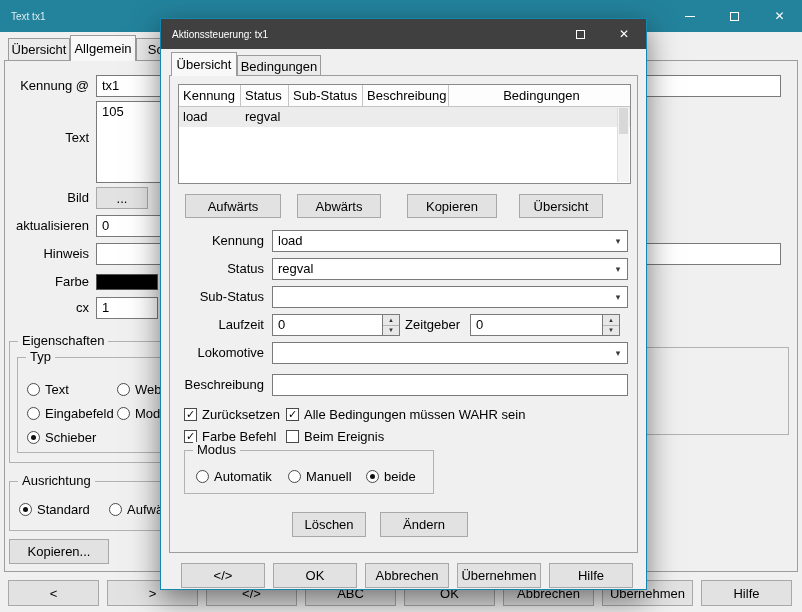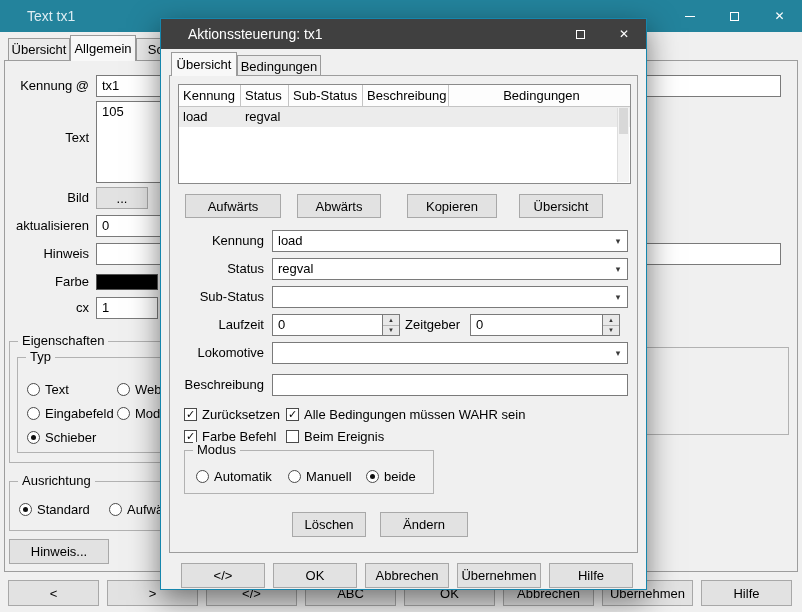--- a/index.html
+++ b/index.html
@@ -1,21 +1,21 @@
 <!DOCTYPE html>
 <html><head>
 <meta charset="utf-8">
 <style>
   *{margin:0;padding:0;box-sizing:border-box}
   html,body{background:#3c3c3c}
   #screen{position:relative;width:802px;height:612px;margin:0;background:#f0f0f0;
           font-family:"Liberation Sans",sans-serif;font-size:13px;color:#000;overflow:hidden}
   
   .titlebar{position:absolute;display:flex;align-items:center}
-  .tb-title{padding-left:27px;font-size:14px;white-space:nowrap}
+  .tb-title{padding-left:11px;font-size:10px;white-space:nowrap}
   .tb-btns{margin-left:auto;display:flex;height:100%}
   .tb-btn{width:45px;height:100%;display:flex;align-items:center;justify-content:center}
   .ic-min{width:10px;height:1px;background:#fff;display:block}
   .ic-max{width:9px;height:9px;border:1px solid #fff;display:block}
   .ic-close{font-size:12px;color:#fff;line-height:1}
   
   .tab{position:absolute;border:1px solid #9b9b9b;border-bottom:none;background:#ebebeb;
        display:flex;align-items:center;justify-content:center;white-space:nowrap;z-index:1}
   .tab.sel{background:#f8f8f8;z-index:3}
   
@@ -133,21 +133,21 @@
     </div>
     <span class="radio checked" style="left:14px;top:440px">
       <span class="circ"></span>
       <span>Standard</span>
     </span>
     <span class="radio" style="left:104px;top:440px">
       <span class="circ"></span>
       <span>Aufwärts</span>
     </span>
 
-    <div class="btn" style="left:4px;top:478px;width:100px;height:25px">Hinweis...</div>
+    <div class="btn" style="left:4px;top:478px;width:100px;height:25px">Kopieren...</div>
 
     <div class="group" style="left:536px;top:286px;width:248px;height:88px"></div>
   </div>
 
   <div class="btn" style="left:8px;top:580px;width:91px;height:26px">&lt;</div>
   <div class="btn" style="left:107px;top:580px;width:91px;height:26px">&gt;</div>
   <div class="btn" style="left:206px;top:580px;width:91px;height:26px">&lt;/&gt;</div>
   <div class="btn" style="left:305px;top:580px;width:91px;height:26px">ABC</div>
   <div class="btn" style="left:404px;top:580px;width:91px;height:26px">OK</div>
   <div class="btn" style="left:503px;top:580px;width:91px;height:26px">Abbrechen</div>

